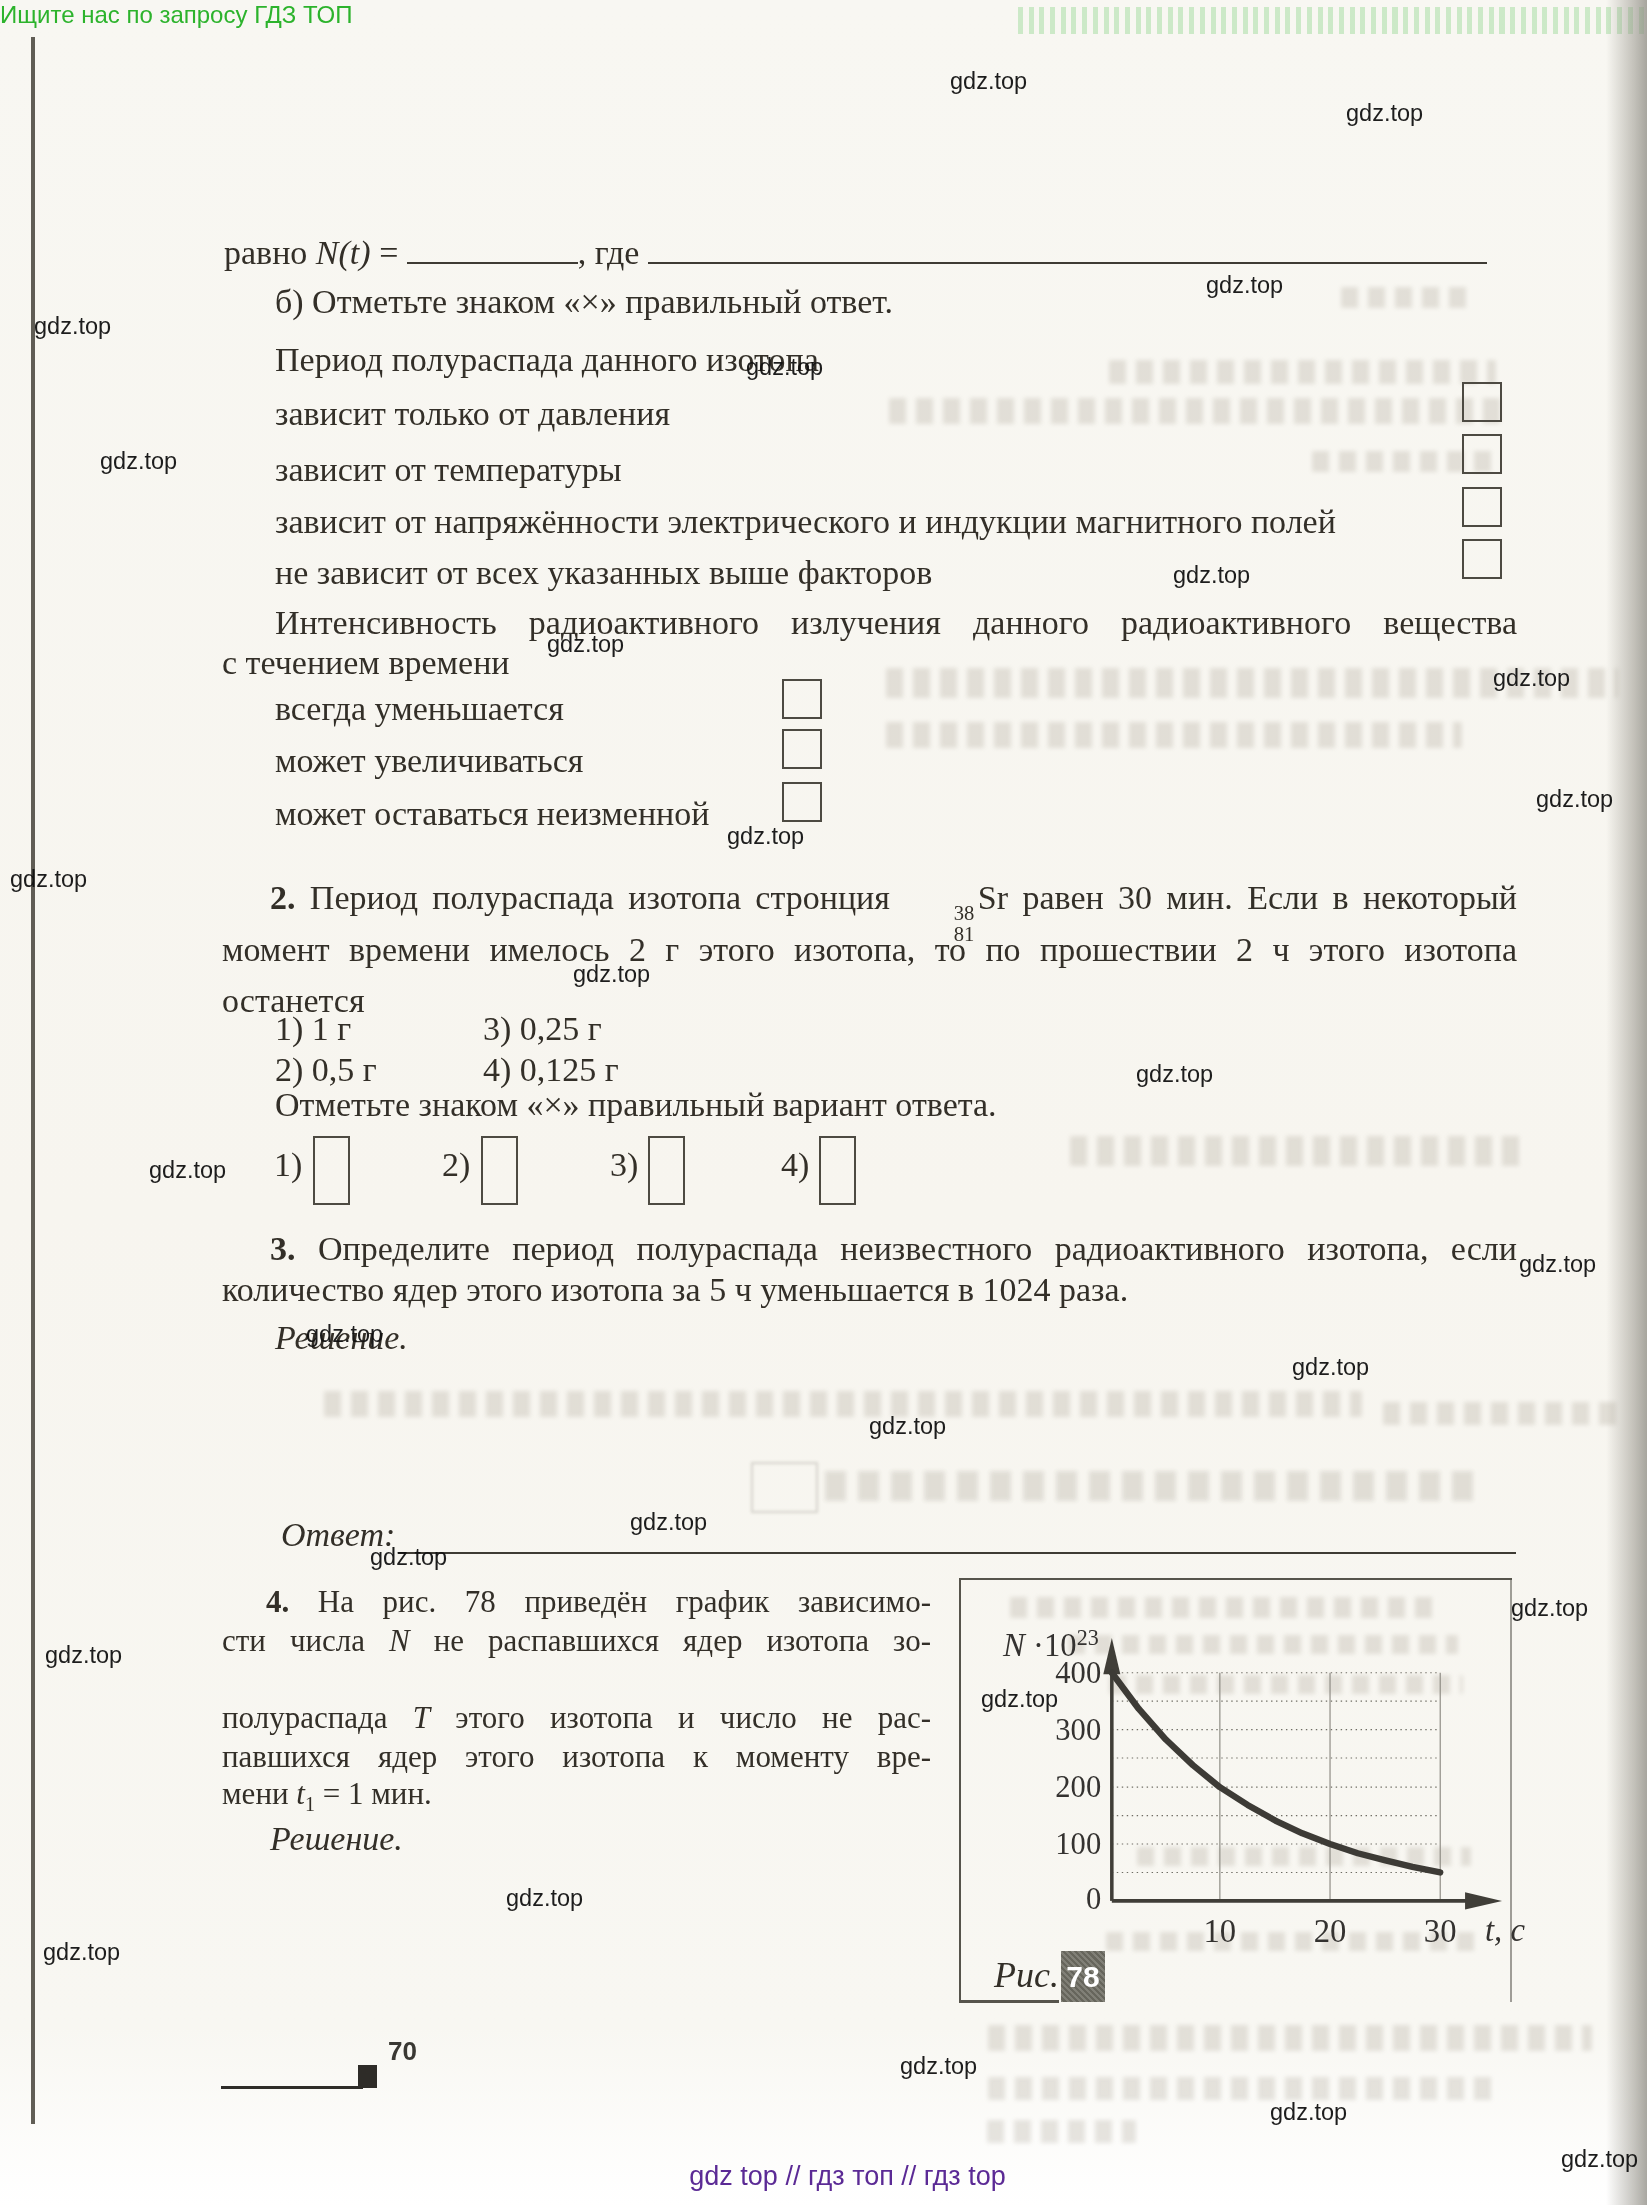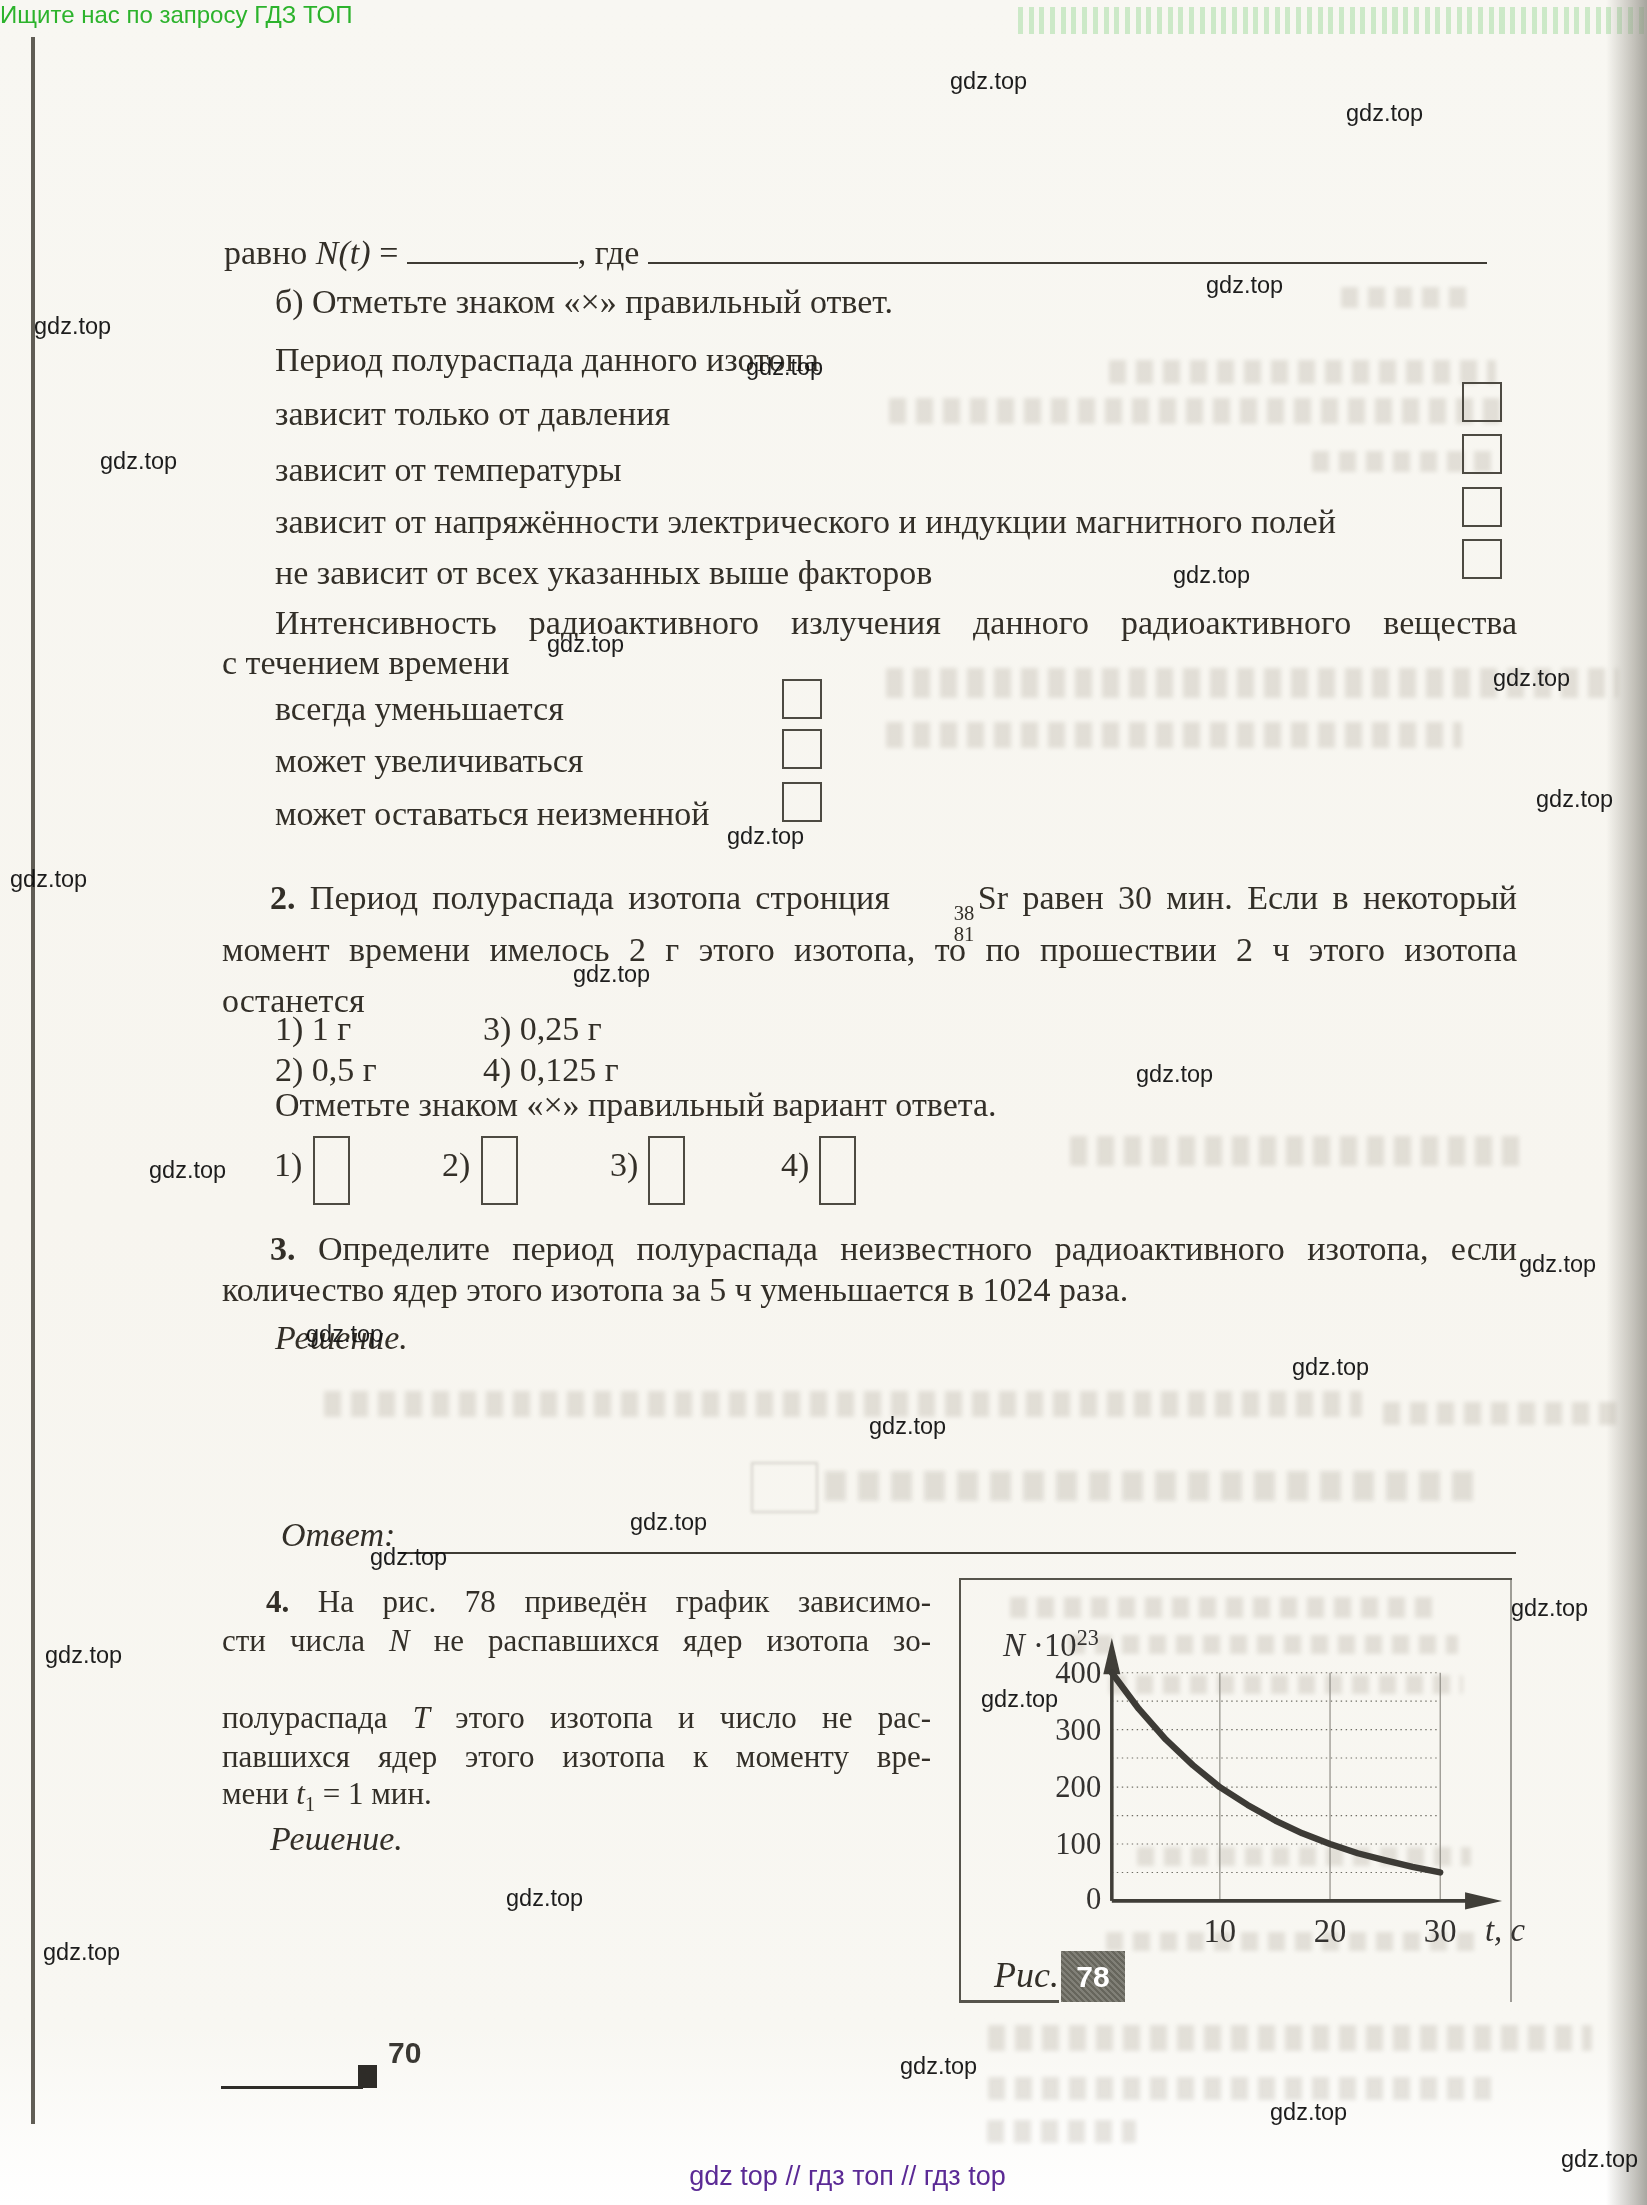--- a/index.html
+++ b/index.html
@@ -22,27 +22,27 @@
   .banner{position:absolute;left:0;right:0;top:1.4px;text-align:left;font-family:"Liberation Sans",sans-serif;
       font-size:24px;color:#2cb32c;font-weight:500;}
   .banner-dots{position:absolute;left:1018px;top:7.1px;width:626px;height:27px;opacity:.45;filter:blur(0.7px);
       background:repeating-linear-gradient(90deg,rgba(70,190,70,.55) 0 5px,rgba(70,190,70,0) 5px 10.7px);}
   .footer{position:absolute;left:0;right:0;top:2161px;text-align:center;font-family:"Liberation Sans",sans-serif;
       font-size:27px;color:#5b2a95;font-weight:500;padding-left:48px;}
   .edge-left{position:absolute;left:31px;top:37px;width:4.3px;height:2087px;background:#45423a;opacity:.85;}
   .edge-right{position:absolute;right:0;top:0;width:41px;height:2205px;
       background:linear-gradient(90deg,rgba(160,158,148,0) 0%,rgba(150,147,138,.55) 70%,rgba(140,138,130,.75) 100%);}
   .figbox-line{position:absolute;background:#56544c;}
-  .badge{position:absolute;left:1061px;top:1951px;width:64px;height:51px;background:#6f6e64;
+  .badge{position:absolute;left:1061px;top:1951px;width:44px;height:51px;background:#6f6e64;
       display:flex;align-items:center;justify-content:center;
       background-image:repeating-linear-gradient(45deg,rgba(255,255,255,.12) 0 2.1px,rgba(0,0,0,.08) 2.1px 4.3px);}
   .badge span{color:#ffffff;font-family:"Liberation Sans",sans-serif;font-size:30px;font-weight:bold;}
   .pgline{position:absolute;left:221px;top:2086px;width:142px;height:2.8px;background:#2e2c28;}
   .pgsq{position:absolute;left:358px;top:2065px;width:18.5px;height:23px;background:#2e2c28;}
-  .pgnum{position:absolute;left:388px;top:2036px;font-family:"Liberation Sans",sans-serif;font-size:30px;font-weight:bold;color:#3a3833;}
+  .pgnum{position:absolute;left:388px;top:2036px;font-family:"Liberation Sans",sans-serif;font-size:26px;font-weight:bold;color:#3a3833;}
   .ghost-box{position:absolute;left:751px;top:1462px;width:741px;height:50px;opacity:.8;}
   .ghost-box .gb1{position:absolute;left:0;top:0;width:63px;height:47px;border:2.1px solid rgba(95,90,78,.28);filter:blur(1.4px);}
   .ghost-box .gb2{position:absolute;left:74px;top:8.5px;width:654px;height:30px;opacity:.55;filter:blur(2.1px);
       background:repeating-linear-gradient(90deg,rgba(120,112,96,.4) 0 21.3px,rgba(120,112,96,0) 21.3px 33px);}
   svg{overflow:visible;}
 </style>
 </head>
 <body>
 
 <div class="canvas">

